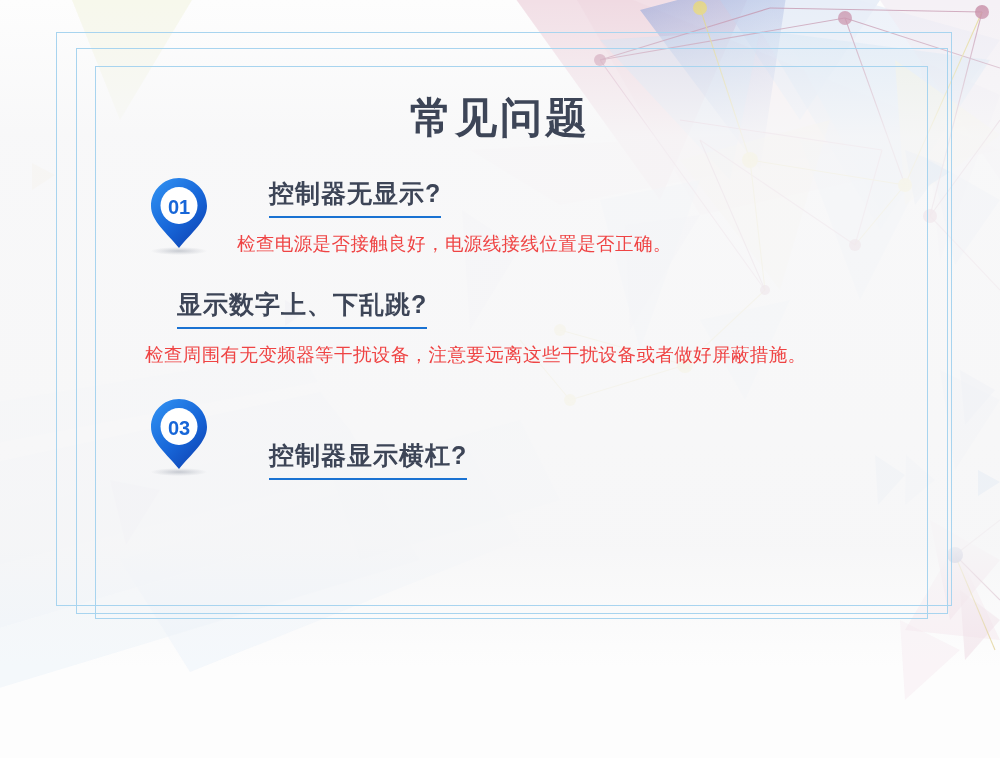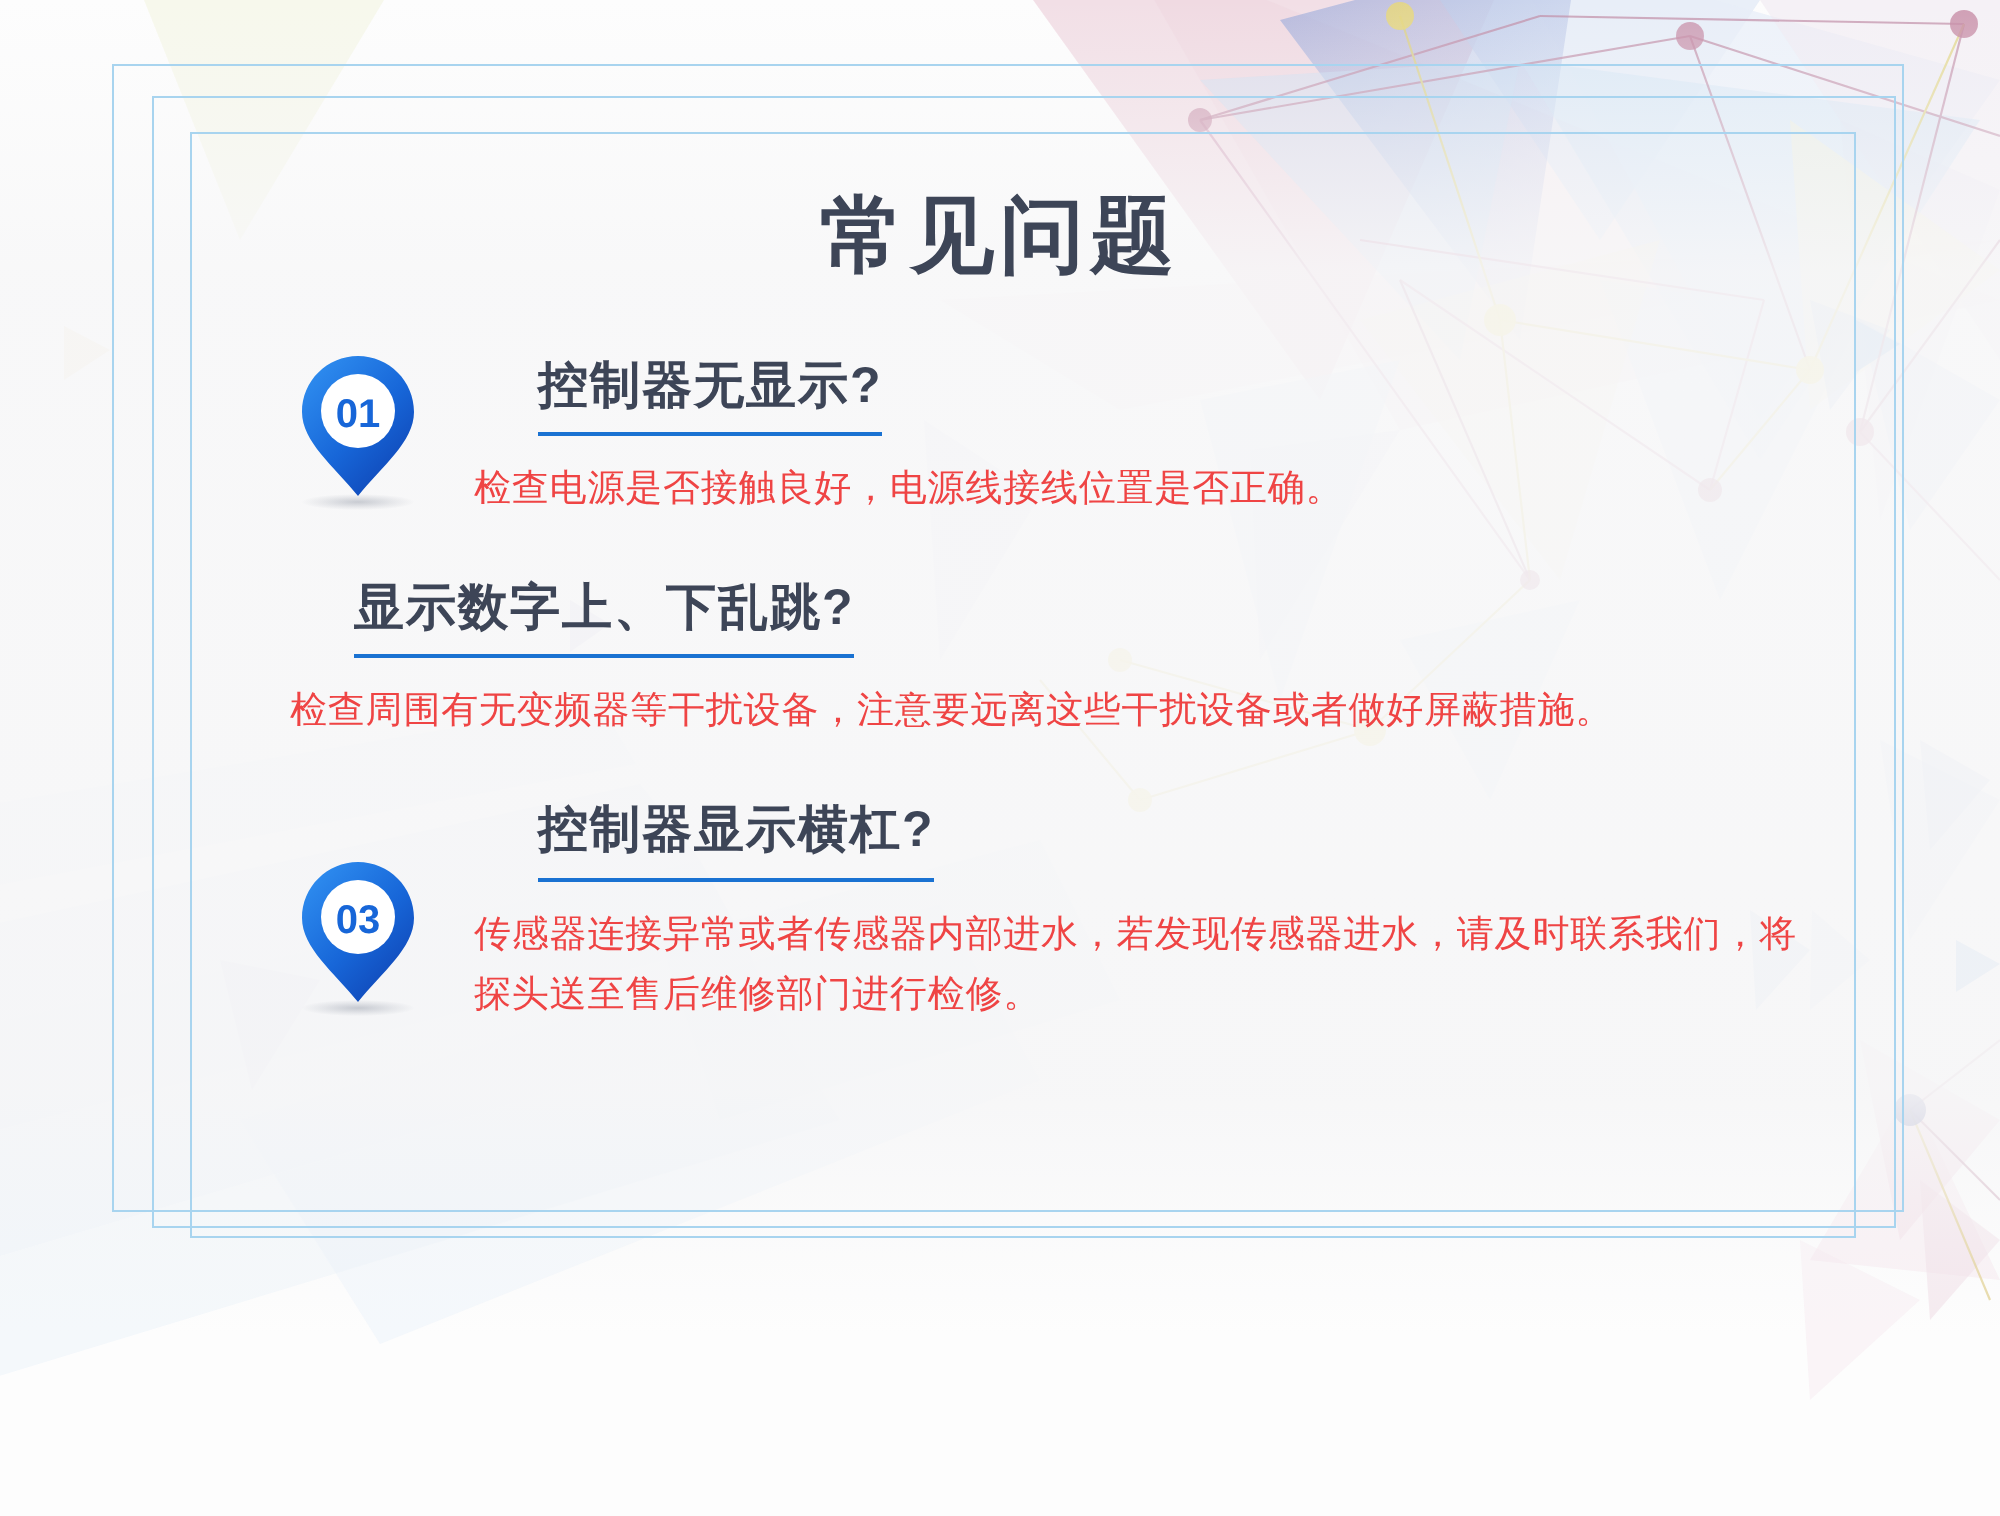--- a/index.html
+++ b/index.html
@@ -303,19 +303,18 @@
               </defs>
               <path d="M30 1 C14.5 1 2 13.5 2 29 C2 44 18 56 30 71 C42 56 58 44 58 29 C58 13.5 45.5 1 30 1 Z" fill="url(#pinGrad3)"></path>
               <circle cx="30" cy="28.5" r="18.5" fill="#ffffff"></circle>
               <text x="30" y="36.5" text-anchor="middle" font-family="'Liberation Sans', sans-serif" font-size="20" font-weight="bold" fill="#1766d8">03</text>
             </svg>
           </div>
           <div class="pin-shadow"></div>
         </div>
         <div class="faq-text">
           <div class="faq-heading">控制器显示横杠?</div>
-          <div class="faq-body">传感器连接异常或者传感器内部进水，若发现传感器进水，请及时联系我们，将探头送至售后维修部门进行检修。</div>
         </div>
       </div>
 
     </div>
   </div>
 </div>
 
 </body></html>

